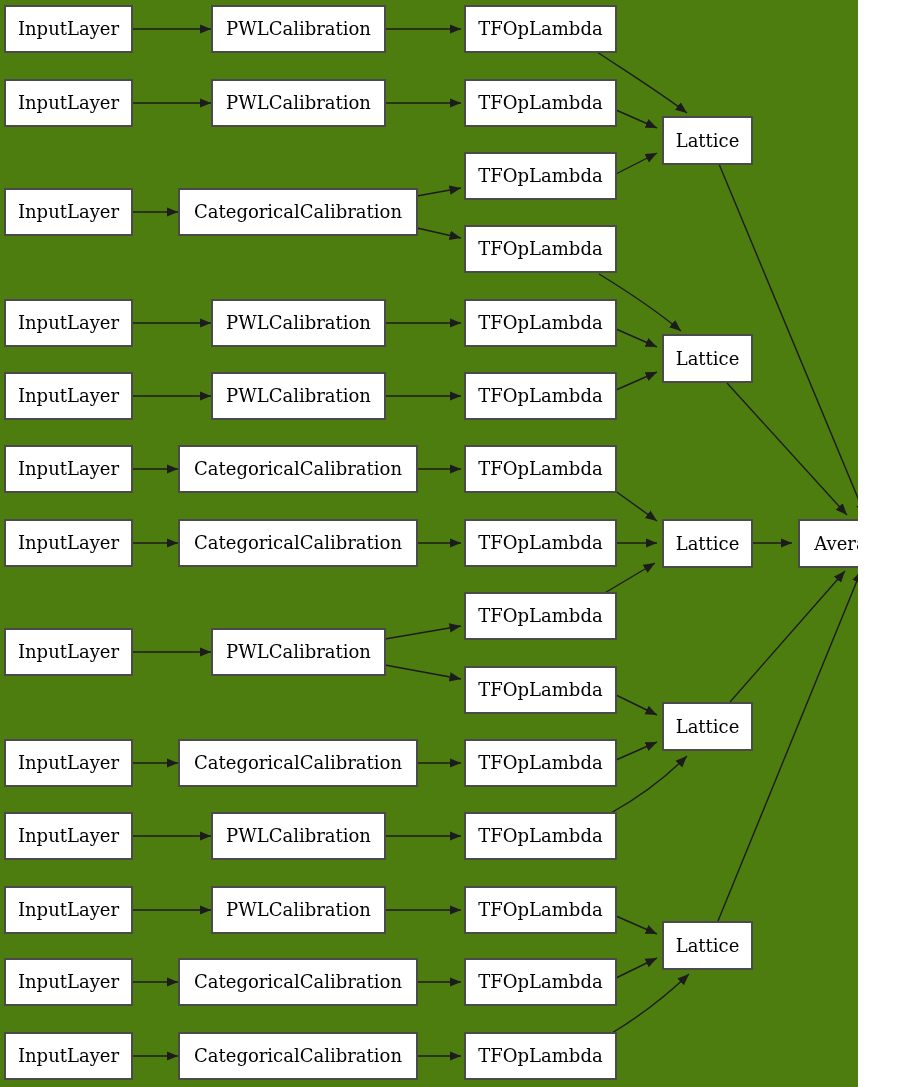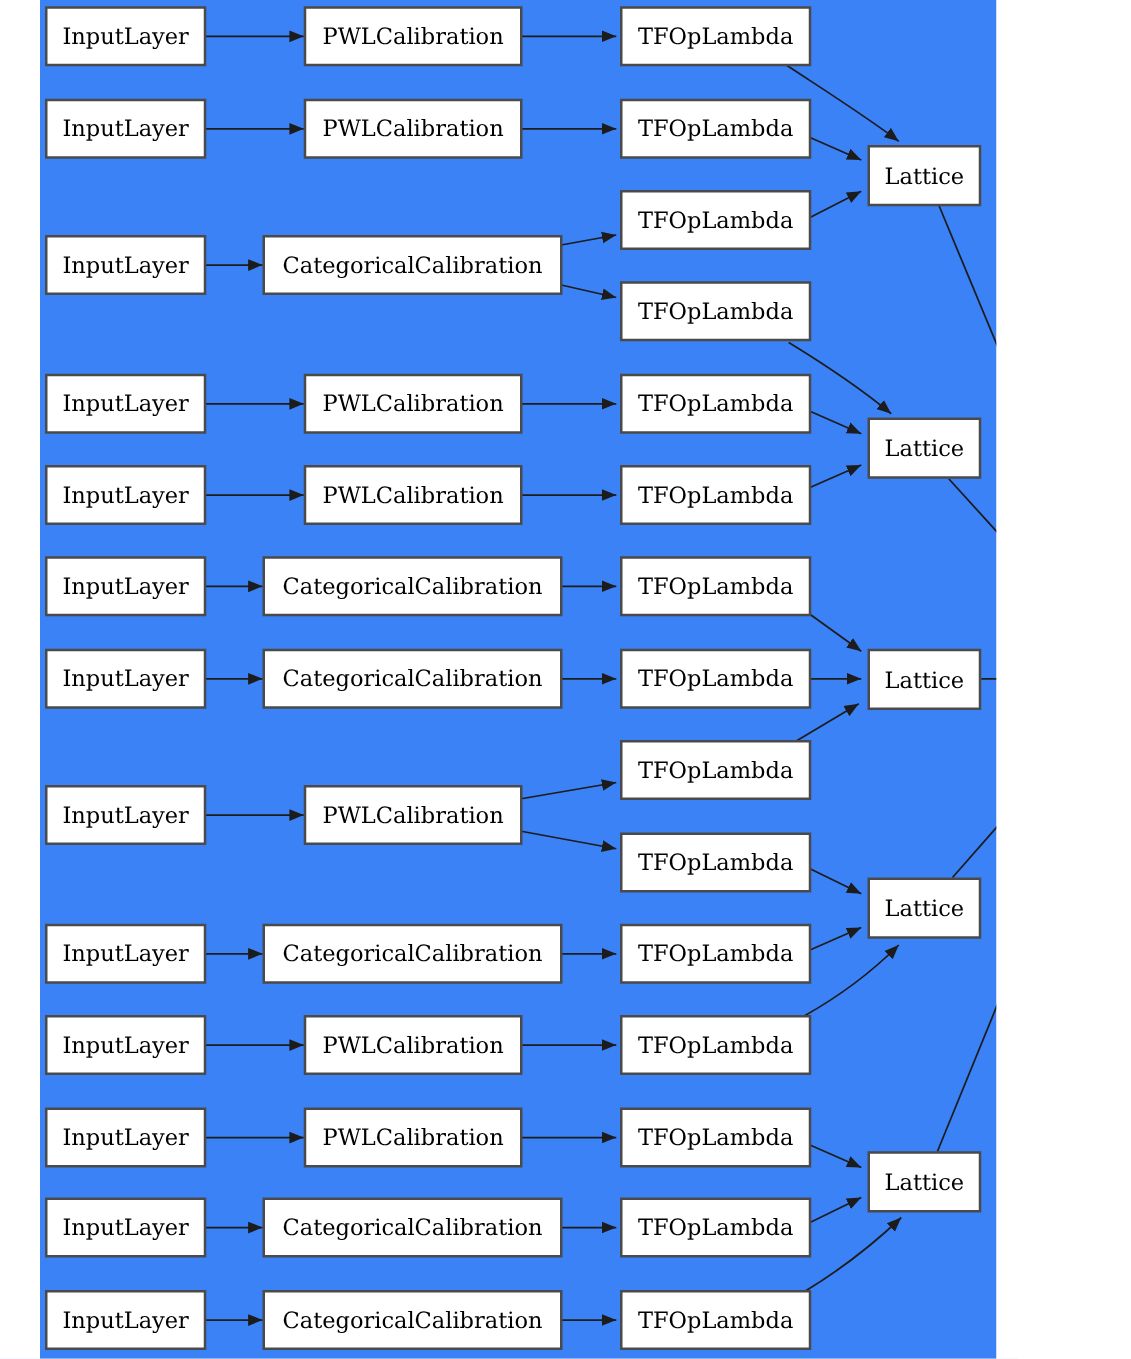--- a/index.html
+++ b/index.html
@@ -1,16 +1,16 @@
 <!DOCTYPE html>
 <html><head>
 <meta charset="utf-8">
 <style>
   html,body{margin:0;padding:0;background:#ffffff;}
-  .stage{position:relative;width:765px;height:1087px;background:#3b82f6;overflow:hidden;margin-left:32px;}
+  .stage{position:relative;width:858px;height:1087px;background:#4d7c0f;overflow:hidden;}
   .nd{fill:#ffffff;stroke:#4a4a4a;stroke-width:2;}
   .lb{font-family:"DejaVu Serif",serif;font-size:18px;fill:#000000;text-anchor:middle;}
   .ed{fill:none;stroke:#1c1c1c;stroke-width:1.4;}
 </style>
 </head>
 <body>
 
 <div class="stage">
 <svg width="905" height="1087" viewBox="0 0 905 1087">
   <defs>

